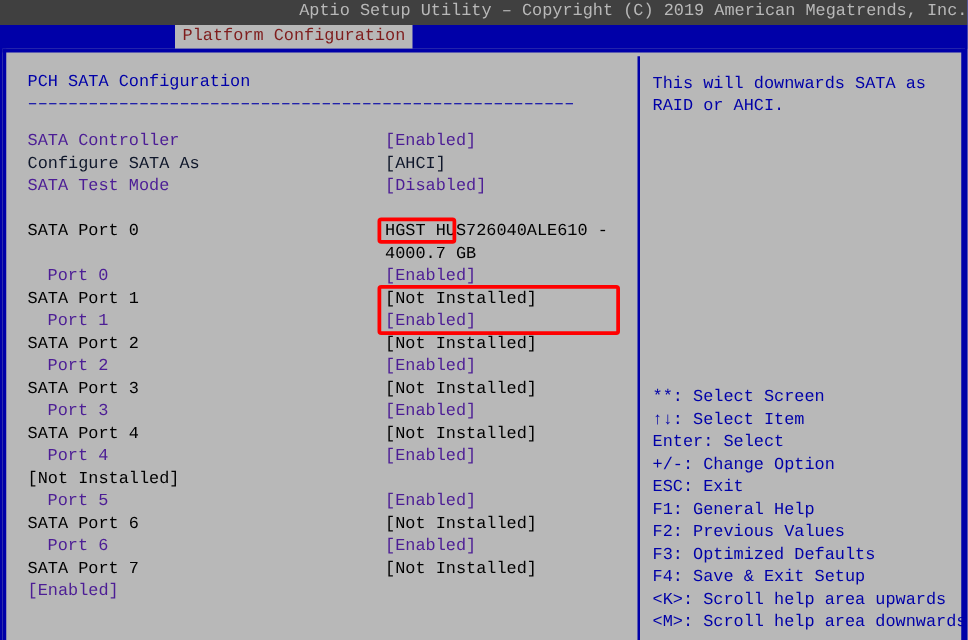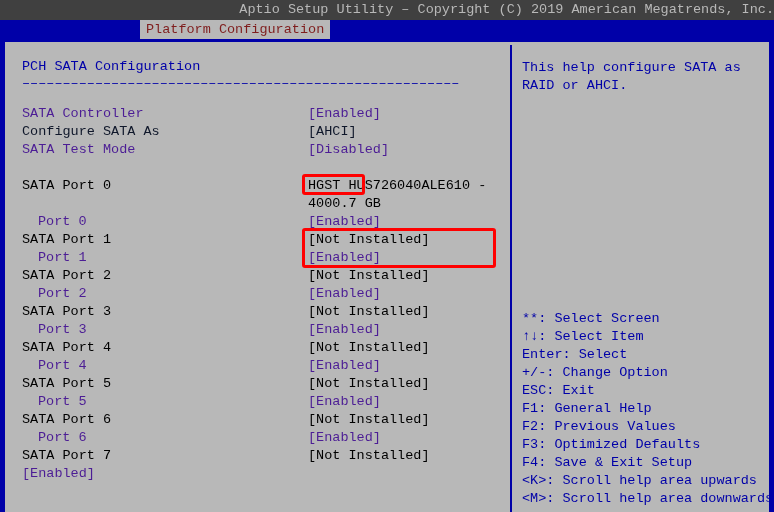--- a/index.html
+++ b/index.html
@@ -173,21 +173,20 @@
       <div class="row">
         <span class="label black">SATA Port 4</span>
         <span class="value black">[Not Installed]</span>
       </div>
       <div class="row">
         <span class="label blue indent">Port 4</span>
         <span class="value blue">[Enabled]</span>
       </div>
 
       <div class="row">
-        <span class="label black">SATA Port 5</span>
         <span class="value black">[Not Installed]</span>
       </div>
       <div class="row">
         <span class="label blue indent">Port 5</span>
         <span class="value blue">[Enabled]</span>
       </div>
 
       <div class="row">
         <span class="label black">SATA Port 6</span>
         <span class="value black">[Not Installed]</span>
@@ -204,21 +203,21 @@
       <div class="row">
         <span class="value blue">[Enabled]</span>
       </div>
 
       <div id="hl1" class="highlight-box"></div>
       <div id="hl2" class="highlight-box"></div>
     </div>
 
     <div class="right">
       <div class="help-block">
-        <p>This help configure SATA as</p>
+        <p>This will downwards SATA as</p>
         <p>RAID or AHCI.</p>
       </div>
       <div class="key-hints">
         <p>**: Select Screen</p>
         <p>↑↓: Select Item</p>
         <p>Enter: Select</p>
         <p>+/-: Change Option</p>
         <p>ESC: Exit</p>
         <p>F1: General Help</p>
         <p>F2: Previous Values</p>

